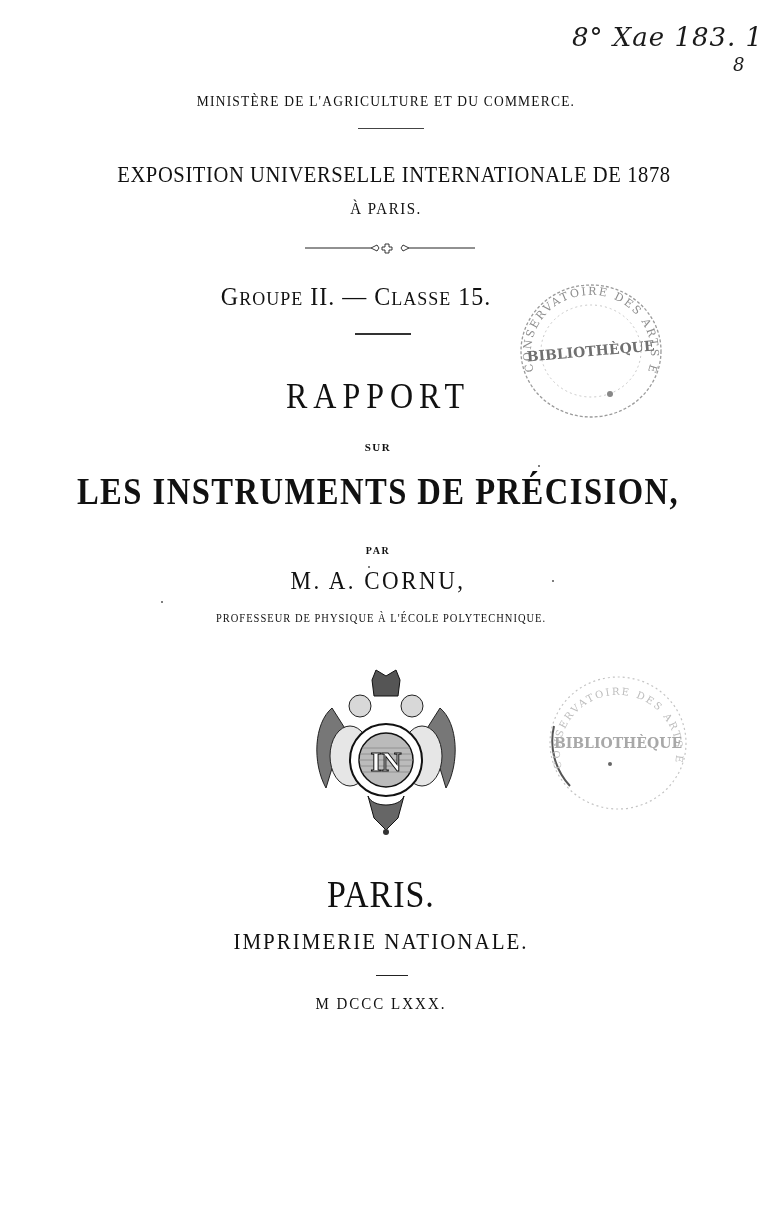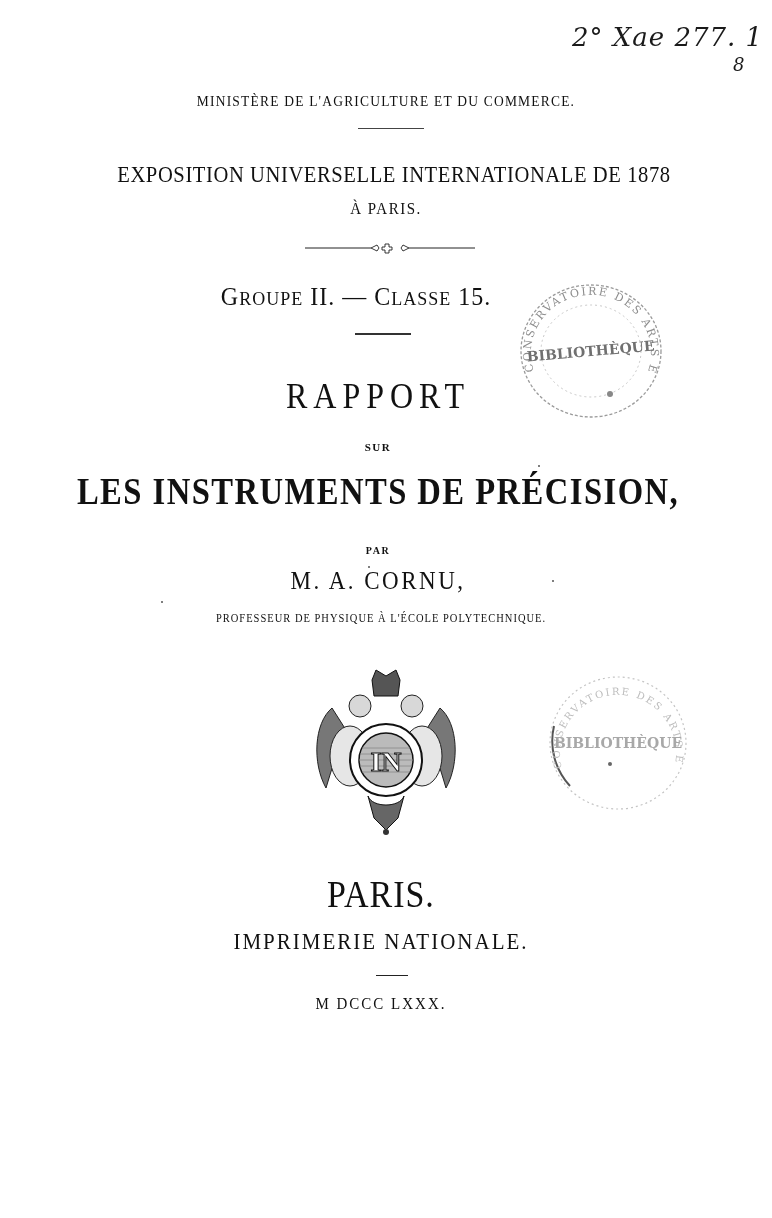--- a/index.html
+++ b/index.html
@@ -159,21 +159,21 @@
       position: absolute;
       width: 2px;
       height: 2px;
       background: #555;
       border-radius: 50%;
     }
   </style>
 </head>
 <body>
 
-<div class="shelfmark">2° Xae 277. 1</div>
+<div class="shelfmark">8° Xae 183. 1</div>
 <div class="shelfmark-sub">8</div>
 
 <div class="center-line ministere">MINISTÈRE DE L'AGRICULTURE ET DU COMMERCE.</div>
 <div class="rule-short" style="left:358px; top:128px; width:66px;"></div>
 
 <div class="center-line exposition">EXPOSITION UNIVERSELLE INTERNATIONALE DE 1878</div>
 <div class="center-line aparis">À PARIS.</div>
 
 <svg class="ornament" viewBox="0 0 170 14">
   <line x1="0" y1="7" x2="66" y2="7" stroke="#222" stroke-width="1"></line>

